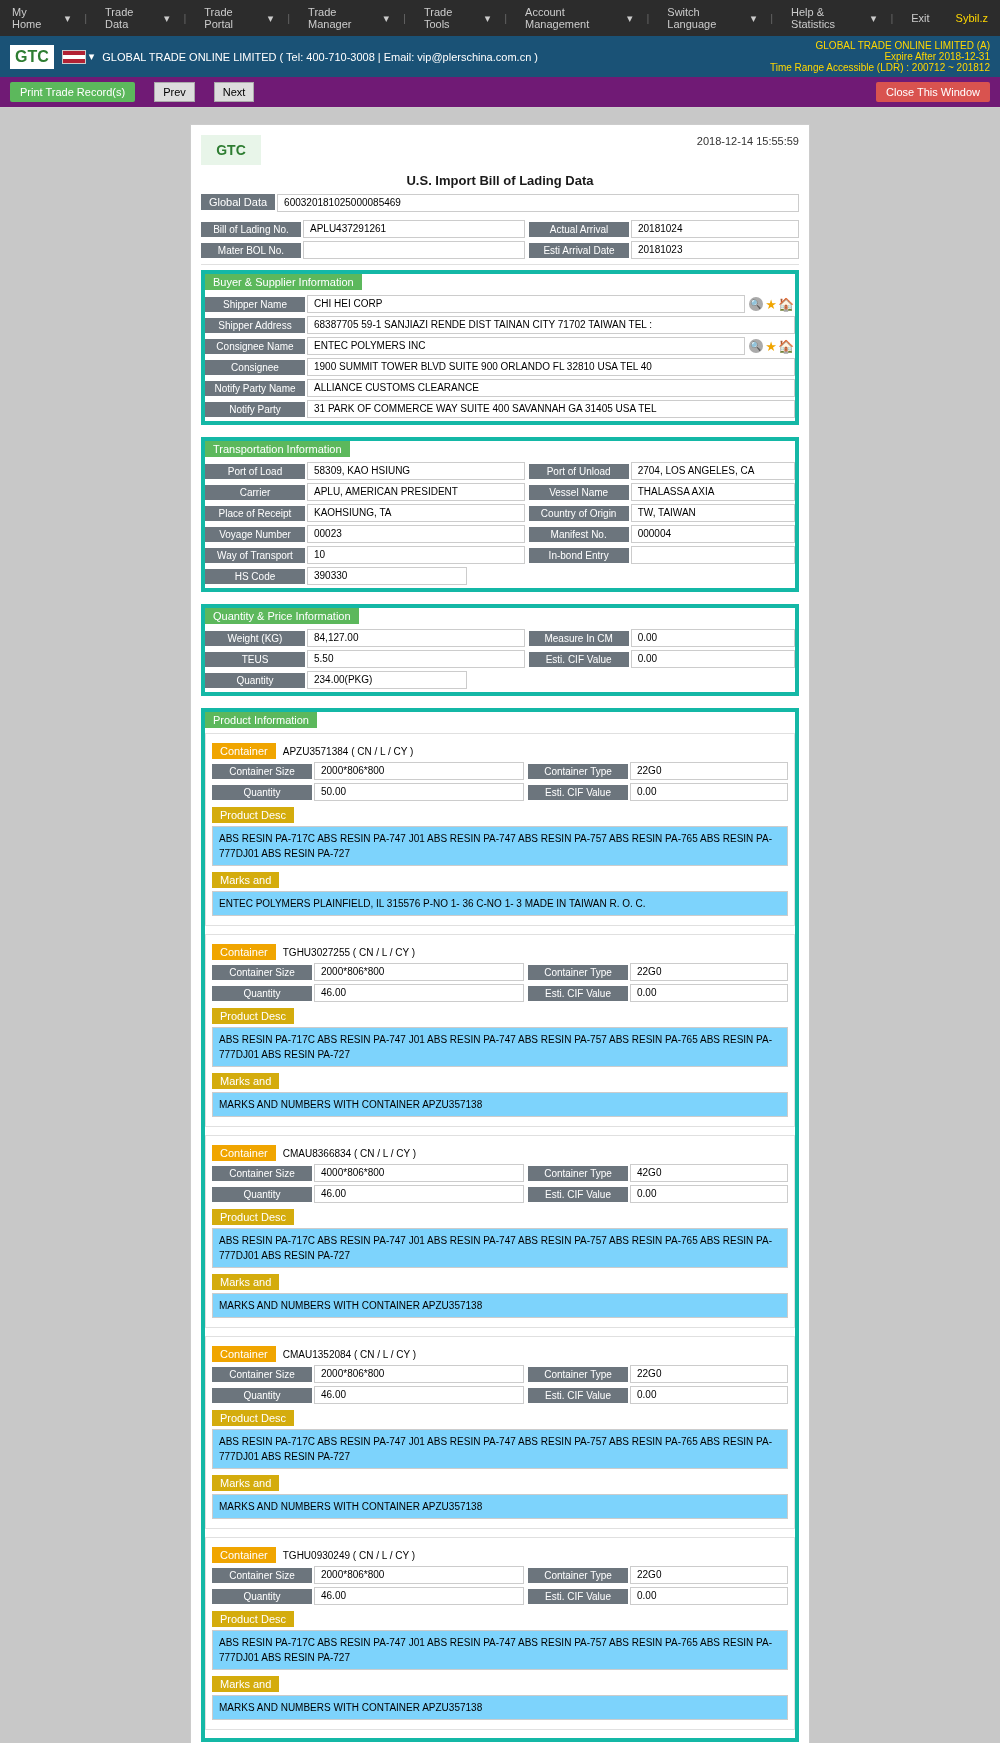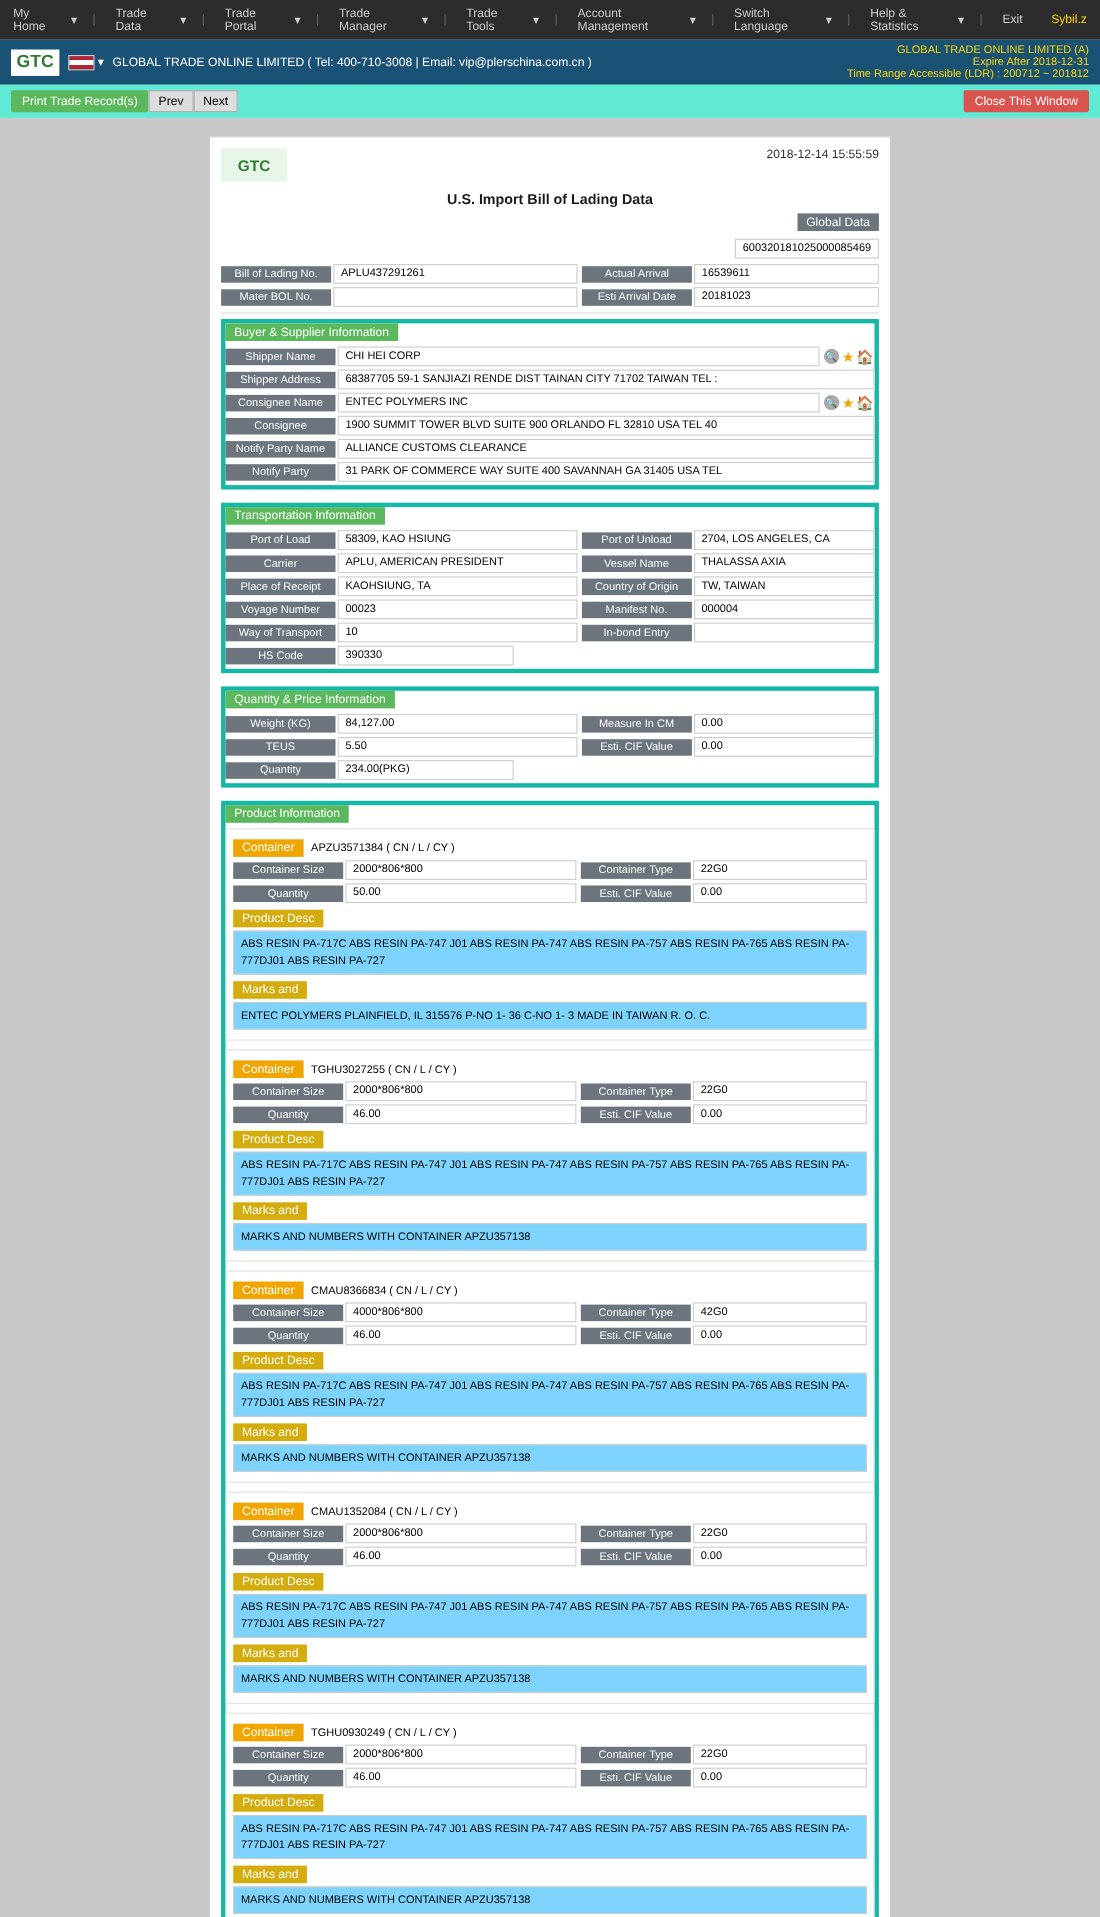--- a/index.html
+++ b/index.html
@@ -15,21 +15,21 @@
     .header-bar { background: #1a5276; display: flex; align-items: center; justify-content: space-between; padding: 4px 10px; }
     .header-left { display: flex; align-items: center; gap: 8px; }
     .logo-box { background: white; padding: 3px 5px; display: flex; align-items: center; }
     .logo-text { font-size: 16px; font-weight: bold; color: #2e7d32; }
     .flag-box { display: flex; align-items: center; gap: 3px; color: white; font-size: 11px; }
     .flag { width: 24px; height: 14px; background: linear-gradient(to bottom, #b22234 33%, white 33%, white 66%, #b22234 66%); border: 1px solid #ccc; }
     .header-center { color: white; text-align: center; font-size: 11px; }
     .header-right { color: #ffd700; font-size: 10px; text-align: right; }
 
     
-    .toolbar { background: #5eead4; padding: 5px 10px; display: flex; align-items: flex-start; gap: 0; border-bottom: 1px solid #ccc; }
+    .toolbar { background: #701a75; padding: 5px 10px; display: flex; align-items: flex-start; gap: 19px; border-bottom: 1px solid #ccc; }
     .btn-green { background: #5cb85c; color: white; border: none; padding: 4px 10px; font-size: 11px; cursor: pointer; border-radius: 2px; }
     .btn-red { background: #d9534f; color: white; border: none; padding: 4px 10px; font-size: 11px; cursor: pointer; border-radius: 2px; }
     .btn-nav { background: #ddd; border: 1px solid #aaa; padding: 3px 8px; font-size: 11px; cursor: pointer; }
 
     
     .main-content { background: white; margin: 8px auto; width: 620px; padding: 10px; border: 1px solid #ccc; }
 
     
     .doc-header { display: flex; justify-content: space-between; align-items: flex-start; margin-bottom: 8px; }
     .doc-logo { display: flex; align-items: center; gap: 4px; }
@@ -127,34 +127,34 @@
       <div class="doc-logo-img">
         <span class="doc-logo-text">GTC</span>
       </div>
     </div>
     <div style="font-size:11px;color:#333;">2018-12-14 15:55:59</div>
   </div>
 
   <div style="text-align:center; font-weight:bold; font-size:13px; margin-bottom:6px; color:#1a1a1a;">U.S. Import Bill of Lading Data</div>
 
   <div style="margin-bottom:5px;">
-    <div style="display:flex; align-items:flex-end; gap:2px;flex-direction:column;">
+    <div style="display:flex; align-items:flex-start; gap:2px;">
       <span class="section-label">Global Data</span>
       <span class="field-value" style="border:1px solid #ccc; padding:2px 6px; font-size:10px; flex:1;">600320181025000085469</span>
     </div>
   </div>
 
   <div class="two-col">
     <div class="field-row">
       <span class="field-label">Bill of Lading No.</span>
       <span class="field-value">APLU437291261</span>
     </div>
     <div class="field-row">
       <span class="field-label">Actual Arrival</span>
-      <span class="field-value">16539611</span>
+      <span class="field-value">20181024</span>
     </div>
   </div>
   <div class="two-col">
     <div class="field-row">
       <span class="field-label">Mater BOL No.</span>
       <span class="field-value"></span>
     </div>
     <div class="field-row">
       <span class="field-label">Esti Arrival Date</span>
       <span class="field-value">20181023</span>

